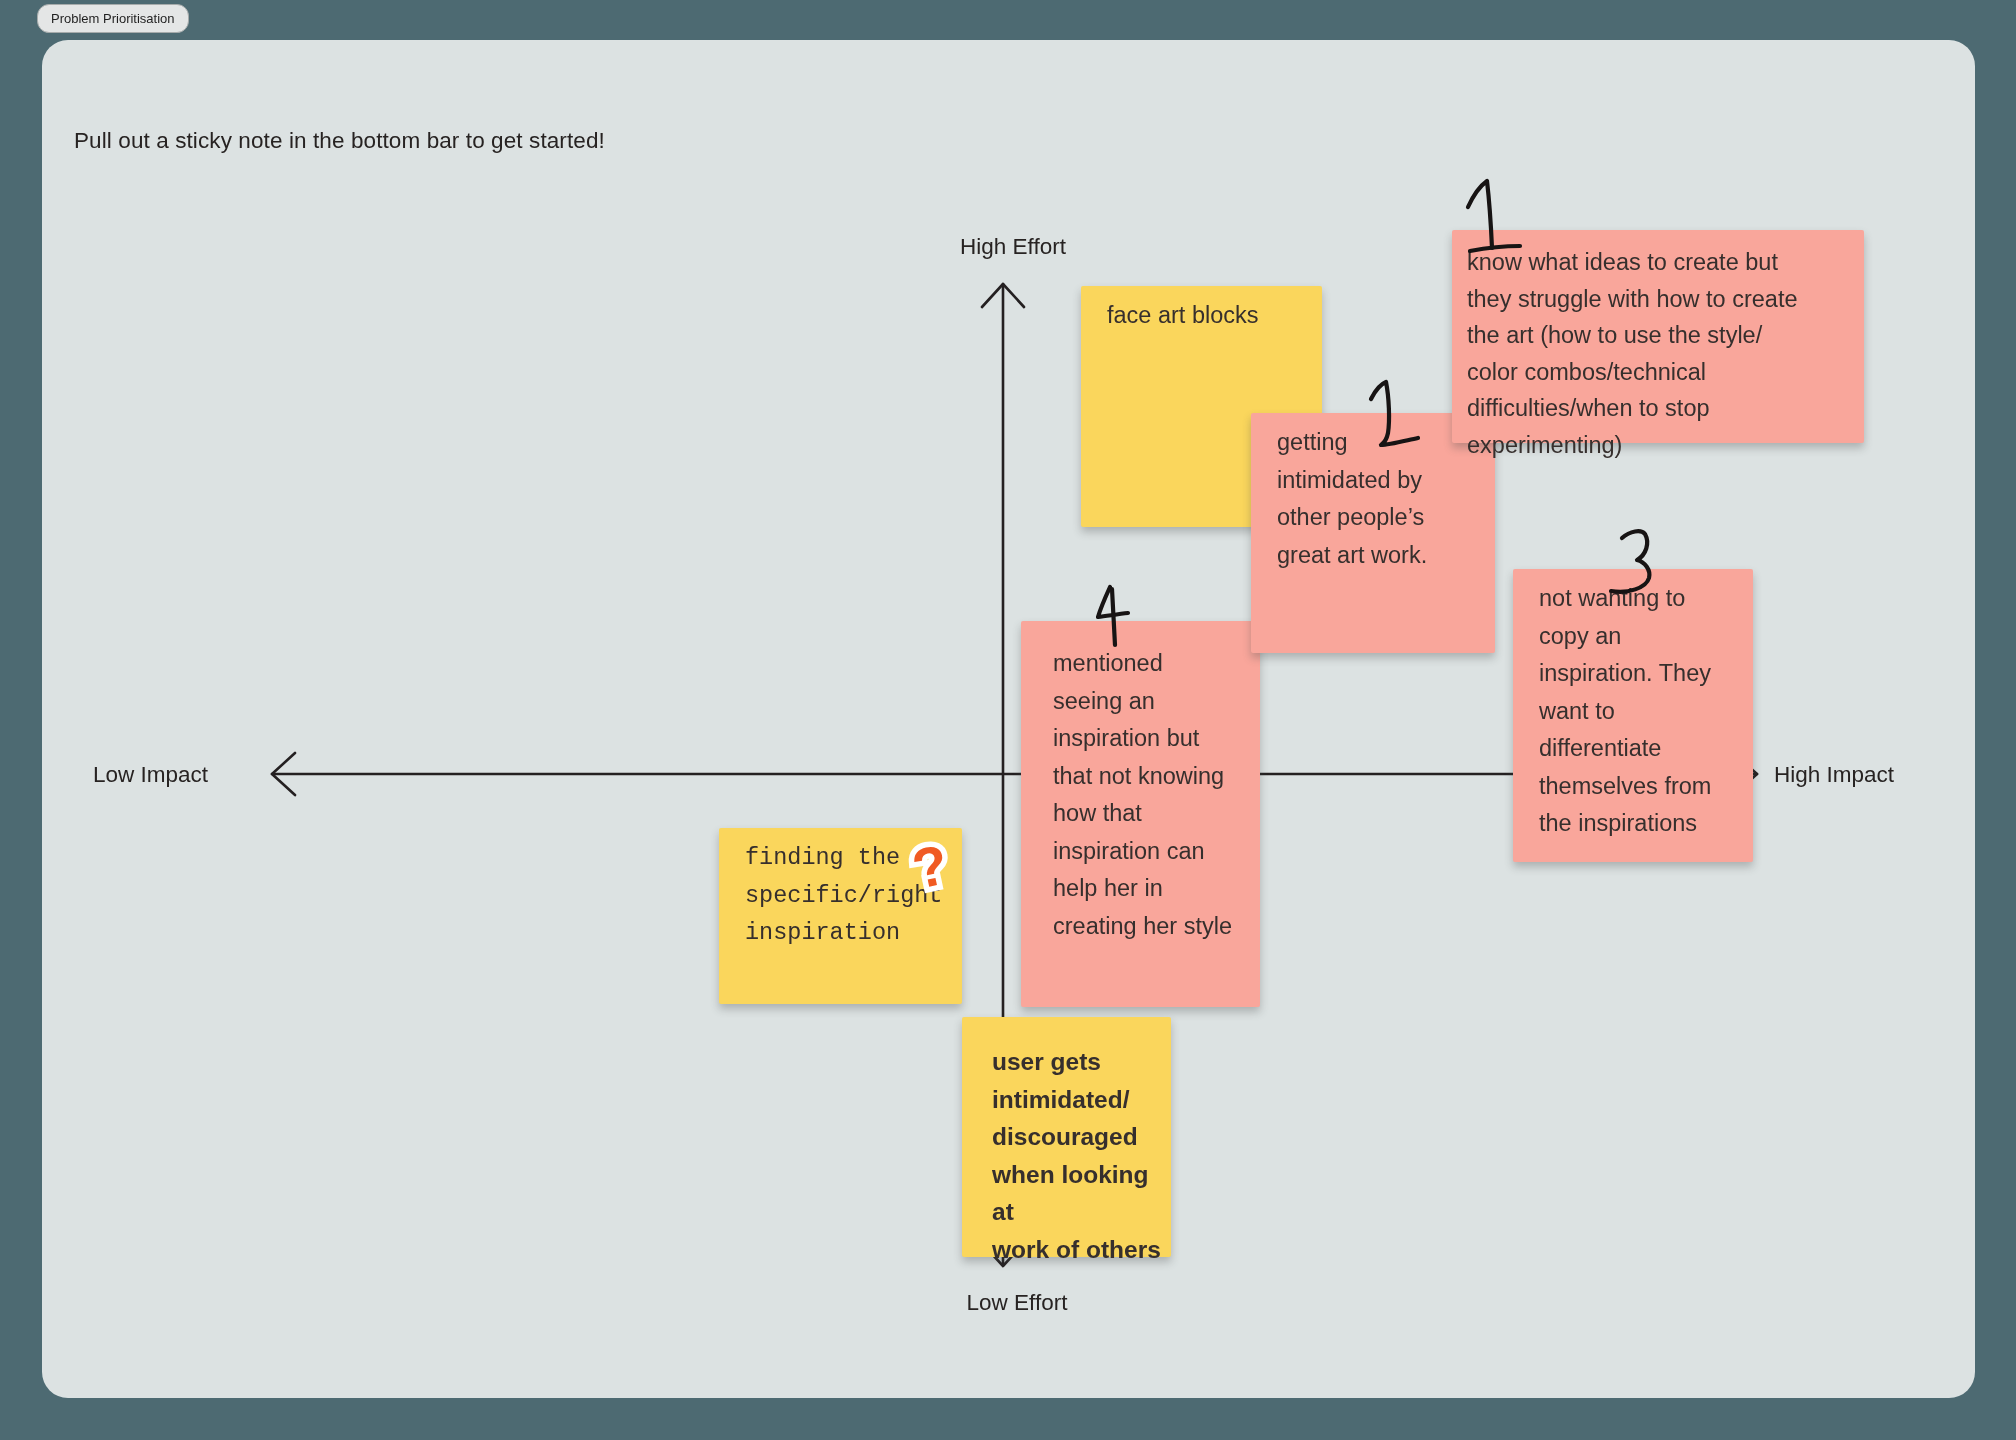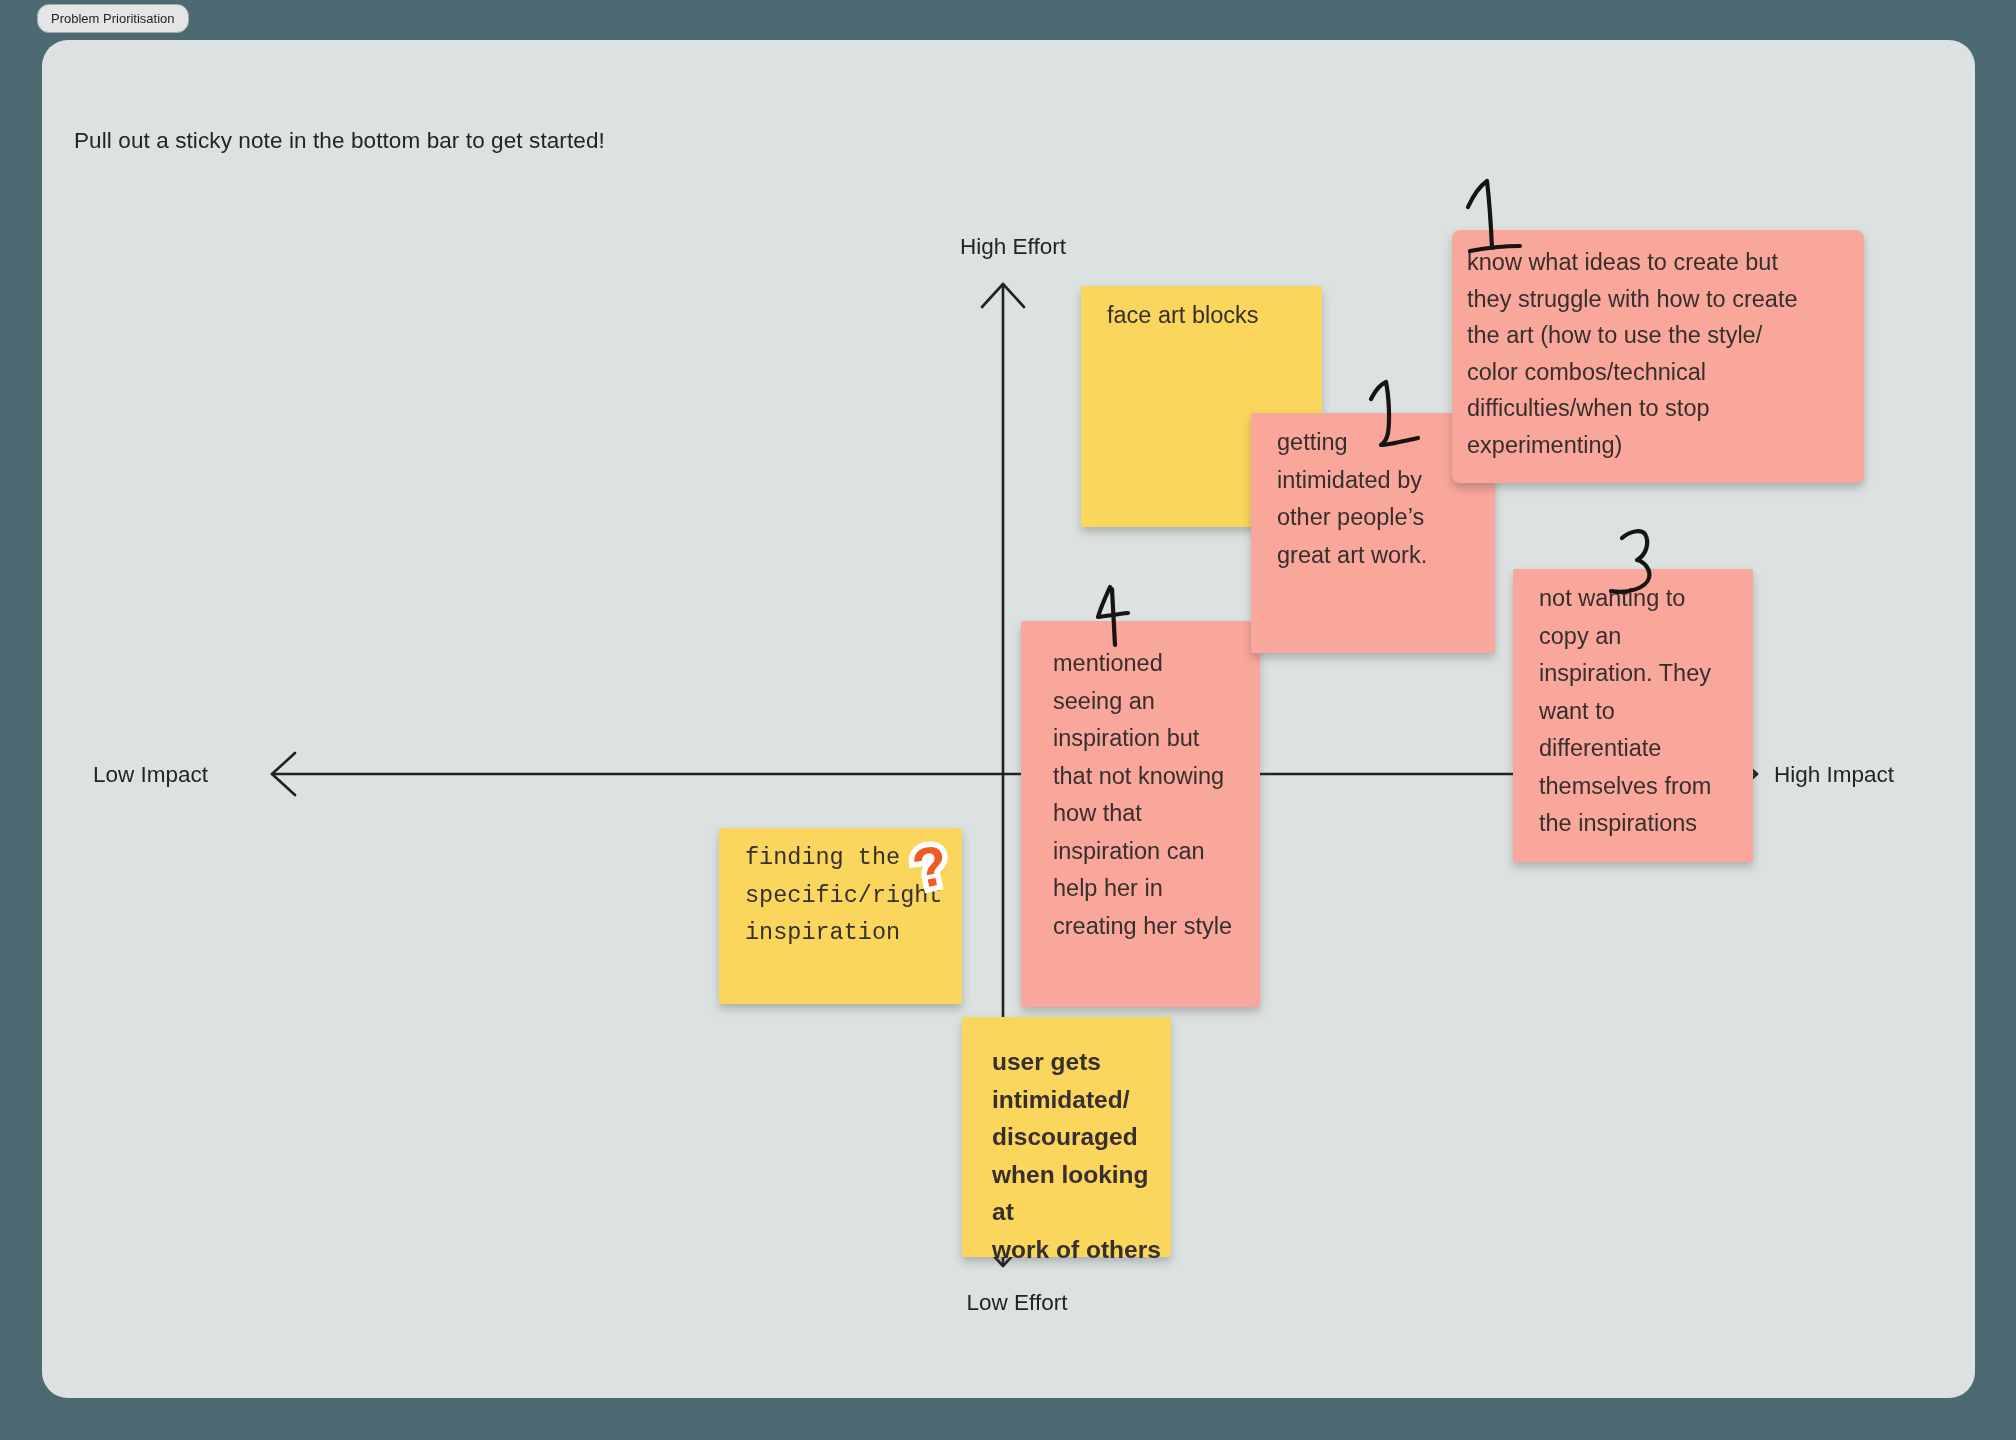--- a/index.html
+++ b/index.html
@@ -48,21 +48,21 @@
   }
   .note .note-text {
     display:block; white-space:pre-wrap;
     padding:11px 10px 10px 26px;
     font-size:23.5px; line-height:37.5px;
   }
   .yellow { background:#FAD65C; }
   .pink   { background:#F9A69B; }
 
   .n-face     { left:1081px; top:286px;  width:241px; height:241px; z-index:2; }
-  .n-rank1    { left:1452px; top:230px;  width:412px; height:253px; z-index:4;border-radius:8px; }
+  .n-rank1    { left:1452px; top:230px;  width:412px; height:213px; z-index:4; }
   .n-rank1 .note-text { padding:14px 14px 8px 15px; line-height:36.5px; }
   .n-rank2    { left:1251px; top:413px;  width:244px; height:240px; z-index:3; }
   .n-rank3    { left:1513px; top:569px;  width:240px; height:293px; z-index:3; }
   .n-rank4    { left:1021px; top:621px;  width:239px; height:386px; z-index:2; }
   .n-rank4 .note-text { padding:24px 8px 8px 32px; }
   .n-finding  { left:719px;  top:828px;  width:243px; height:176px; z-index:2;font-family:Liberation Mono, monospace; }
   .n-user     { left:962px;  top:1017px; width:209px; height:240px; z-index:3; }
   .n-user .note-text { font-weight:bold; font-size:24.5px; padding:26px 8px 8px 30px; }
   .n-toomany  { left:1320px; top:908px;  width:243px; height:240px; z-index:2; }
 

